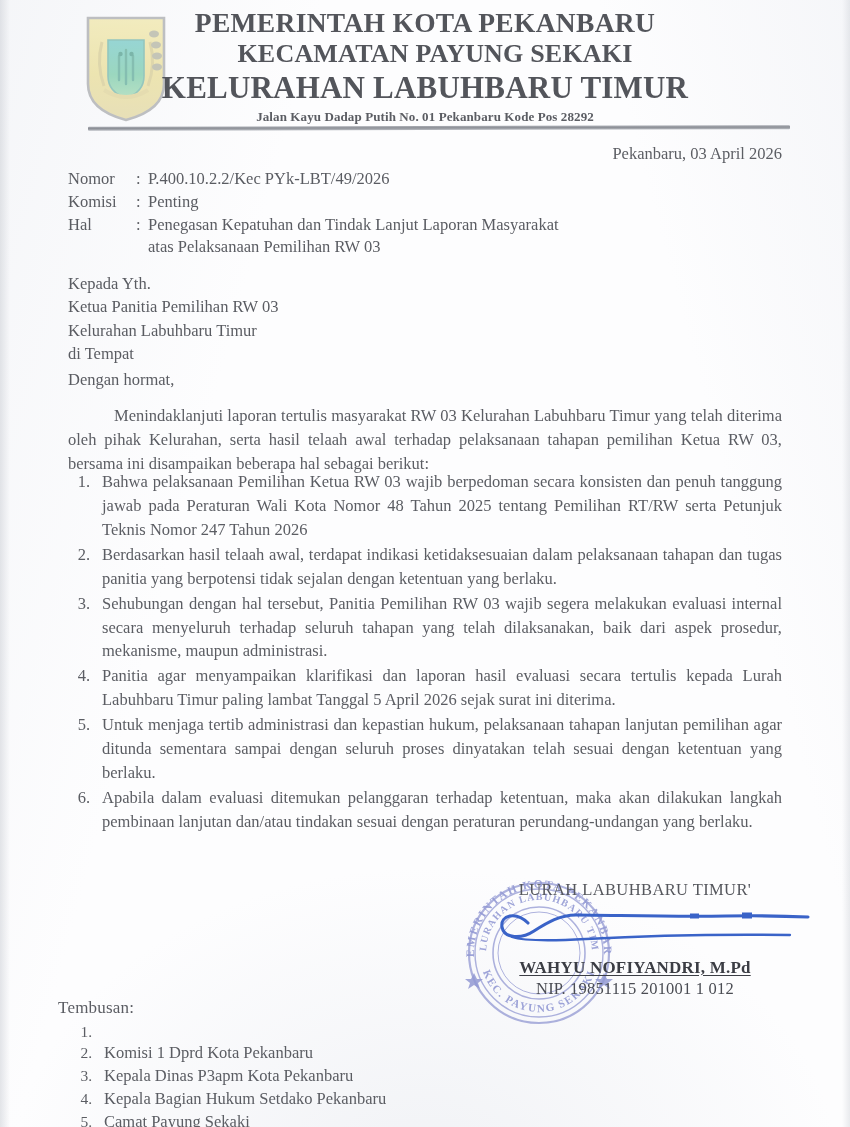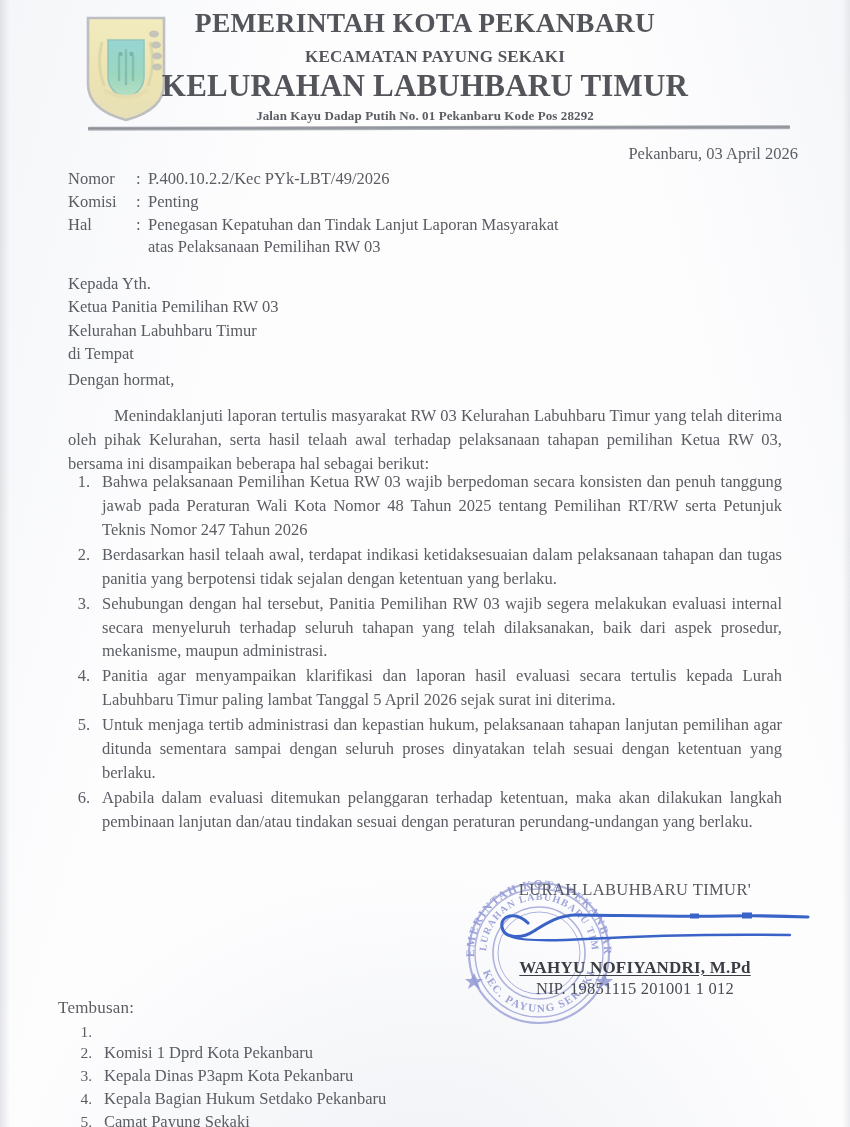--- a/index.html
+++ b/index.html
@@ -49,23 +49,23 @@
     line-height: 1.08;
     white-space: nowrap;
   }
   .lh-1 {
     font-size: 27.5px;
     font-weight: bold;
     letter-spacing: 0.3px;
     transform: scaleY(1.02);
   }
   .lh-2 {
-    font-size: 17px;
+    font-size: 26px;
     font-weight: bold;
-    margin-top: 10px;
+    margin-top: 2px;
     padding-left: 20px;
   }
   .lh-3 {
     font-size: 31px;
     font-weight: bold;
     margin-top: 3px;
     letter-spacing: 0.2px;
   }
   .lh-addr {
     font-size: 13px;
@@ -87,21 +87,21 @@
   .logo {
     position: absolute;
     left: 78px; top: 12px;
     width: 96px; height: 112px;
     opacity: 0.62;
   }
 
   
   .date {
     position: absolute;
-    right: 52px; top: 144px;
+    right: 68px; top: 144px;
     font-size: 16.5px;
     color: #5c5e64;
     white-space: nowrap;
     text-align: right;
   }
 
   
   .meta {
     position: absolute;
     left: 68px; top: 168px;

